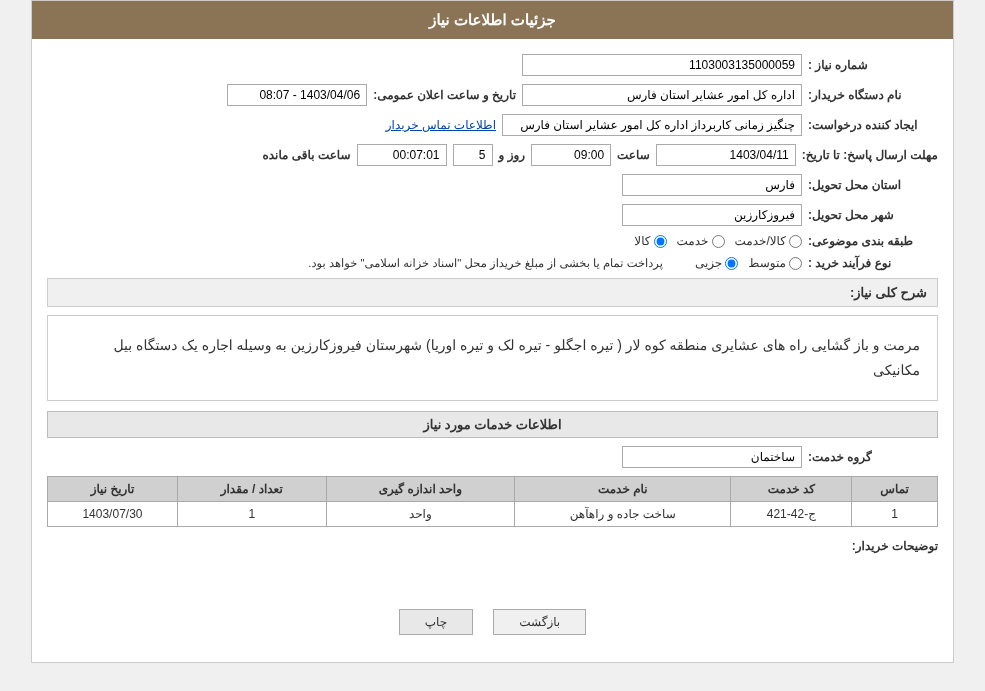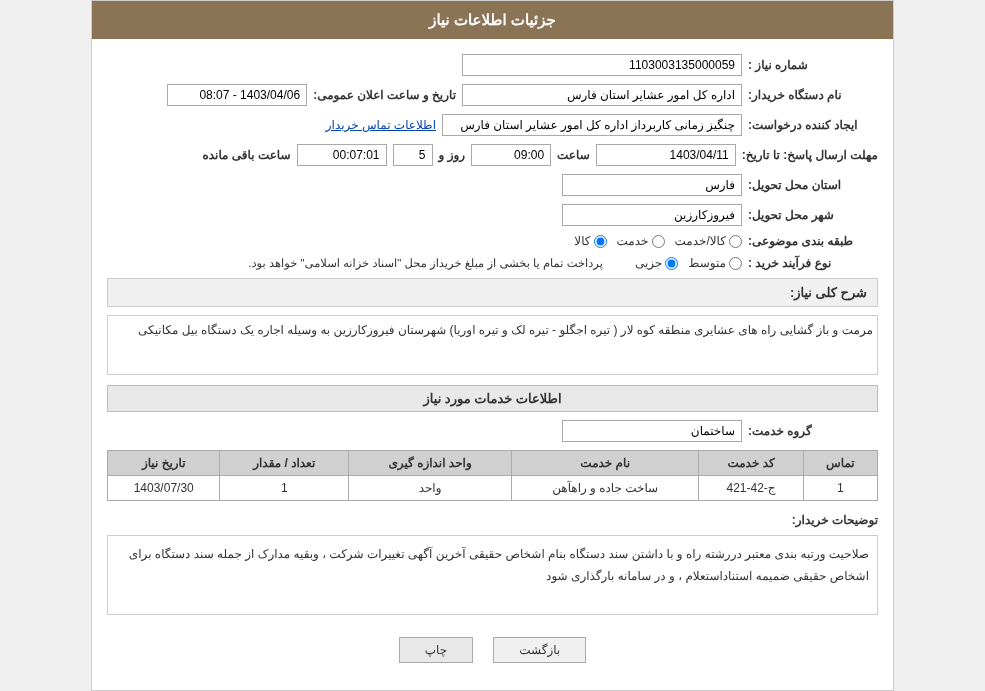--- a/index.html
+++ b/index.html
@@ -5,21 +5,21 @@
     * { box-sizing: border-box; margin: 0; padding: 0; }
     body {
       font-family: Tahoma, Arial, sans-serif;
       background: #f0f0f0;
       direction: rtl;
       font-size: 12px;
       color: #333;
     }
 
     .page-wrapper {
-      width: 803px;
+      width: 923px;
       margin: 0 auto;
       background: #6d28d9;
       border: 1px solid #ccc;
     }
 
     .header-bar {
       background: #8B7355;
       color: #fff;
       text-align: center;
       padding: 10px 15px;
@@ -106,25 +106,25 @@
       border: 1px solid #bbb;
       padding: 5px 10px;
       font-weight: bold;
       font-size: 13px;
       margin: 10px 0 8px 0;
       text-align: center;
     }
 
     .desc-box {
       border: 1px solid #ccc;
-      padding: 4px;
+      padding: 17px;
       min-height: 60px;
       text-align: right;
       line-height: 1.8;
-      font-size: 12px;
+      font-size: 14px;
       direction: rtl;
       background: #fff;
       margin-bottom: 10px;
     }
 
     .table-section {
       margin-bottom: 12px;
     }
 
     table {
@@ -184,20 +184,21 @@
       gap: 20px;
       padding: 12px;
     }
 
     .btn {
       padding: 5px 25px;
       font-family: Tahoma, Arial, sans-serif;
       font-size: 12px;
       cursor: pointer;
       border: 1px solid #aaa;
+      margin-top: 44px;
     }
 
     .btn-print {
       background: #e8e8e8;
       color: #333;
     }
 
     .btn-back {
       background: #f0f0f0;
       color: #333;
@@ -331,23 +332,20 @@
       <td>واحد</td>
       <td>1</td>
       <td>1403/07/30</td>
     </tr>
           </tbody>
       </table>
     </div>
 
     <div class="buyer-row">
       <span class="buyer-notes-label">توضیحات خریدار:</span>
-      <div class="buyer-notes-box" style="flex:1;">
-        <span>صلاحیت ورتبه بندی معتبر دررشته راه و با داشتن سند دستگاه  بنام اشخاص حقیقی  آخرین آگهی تغییرات شرکت ، وبقیه مدارک  از جمله سند دستگاه برای اشخاص حقیقی ضمیمه استناداستعلام ، و در سامانه بارگذاری شود</span>
-      </div>
     </div>
 
     <div class="footer-buttons">
       <button class="btn btn-back">بازگشت</button>
       <button class="btn btn-print">چاپ</button>
     </div>
 
   </div>
 </div>
 

